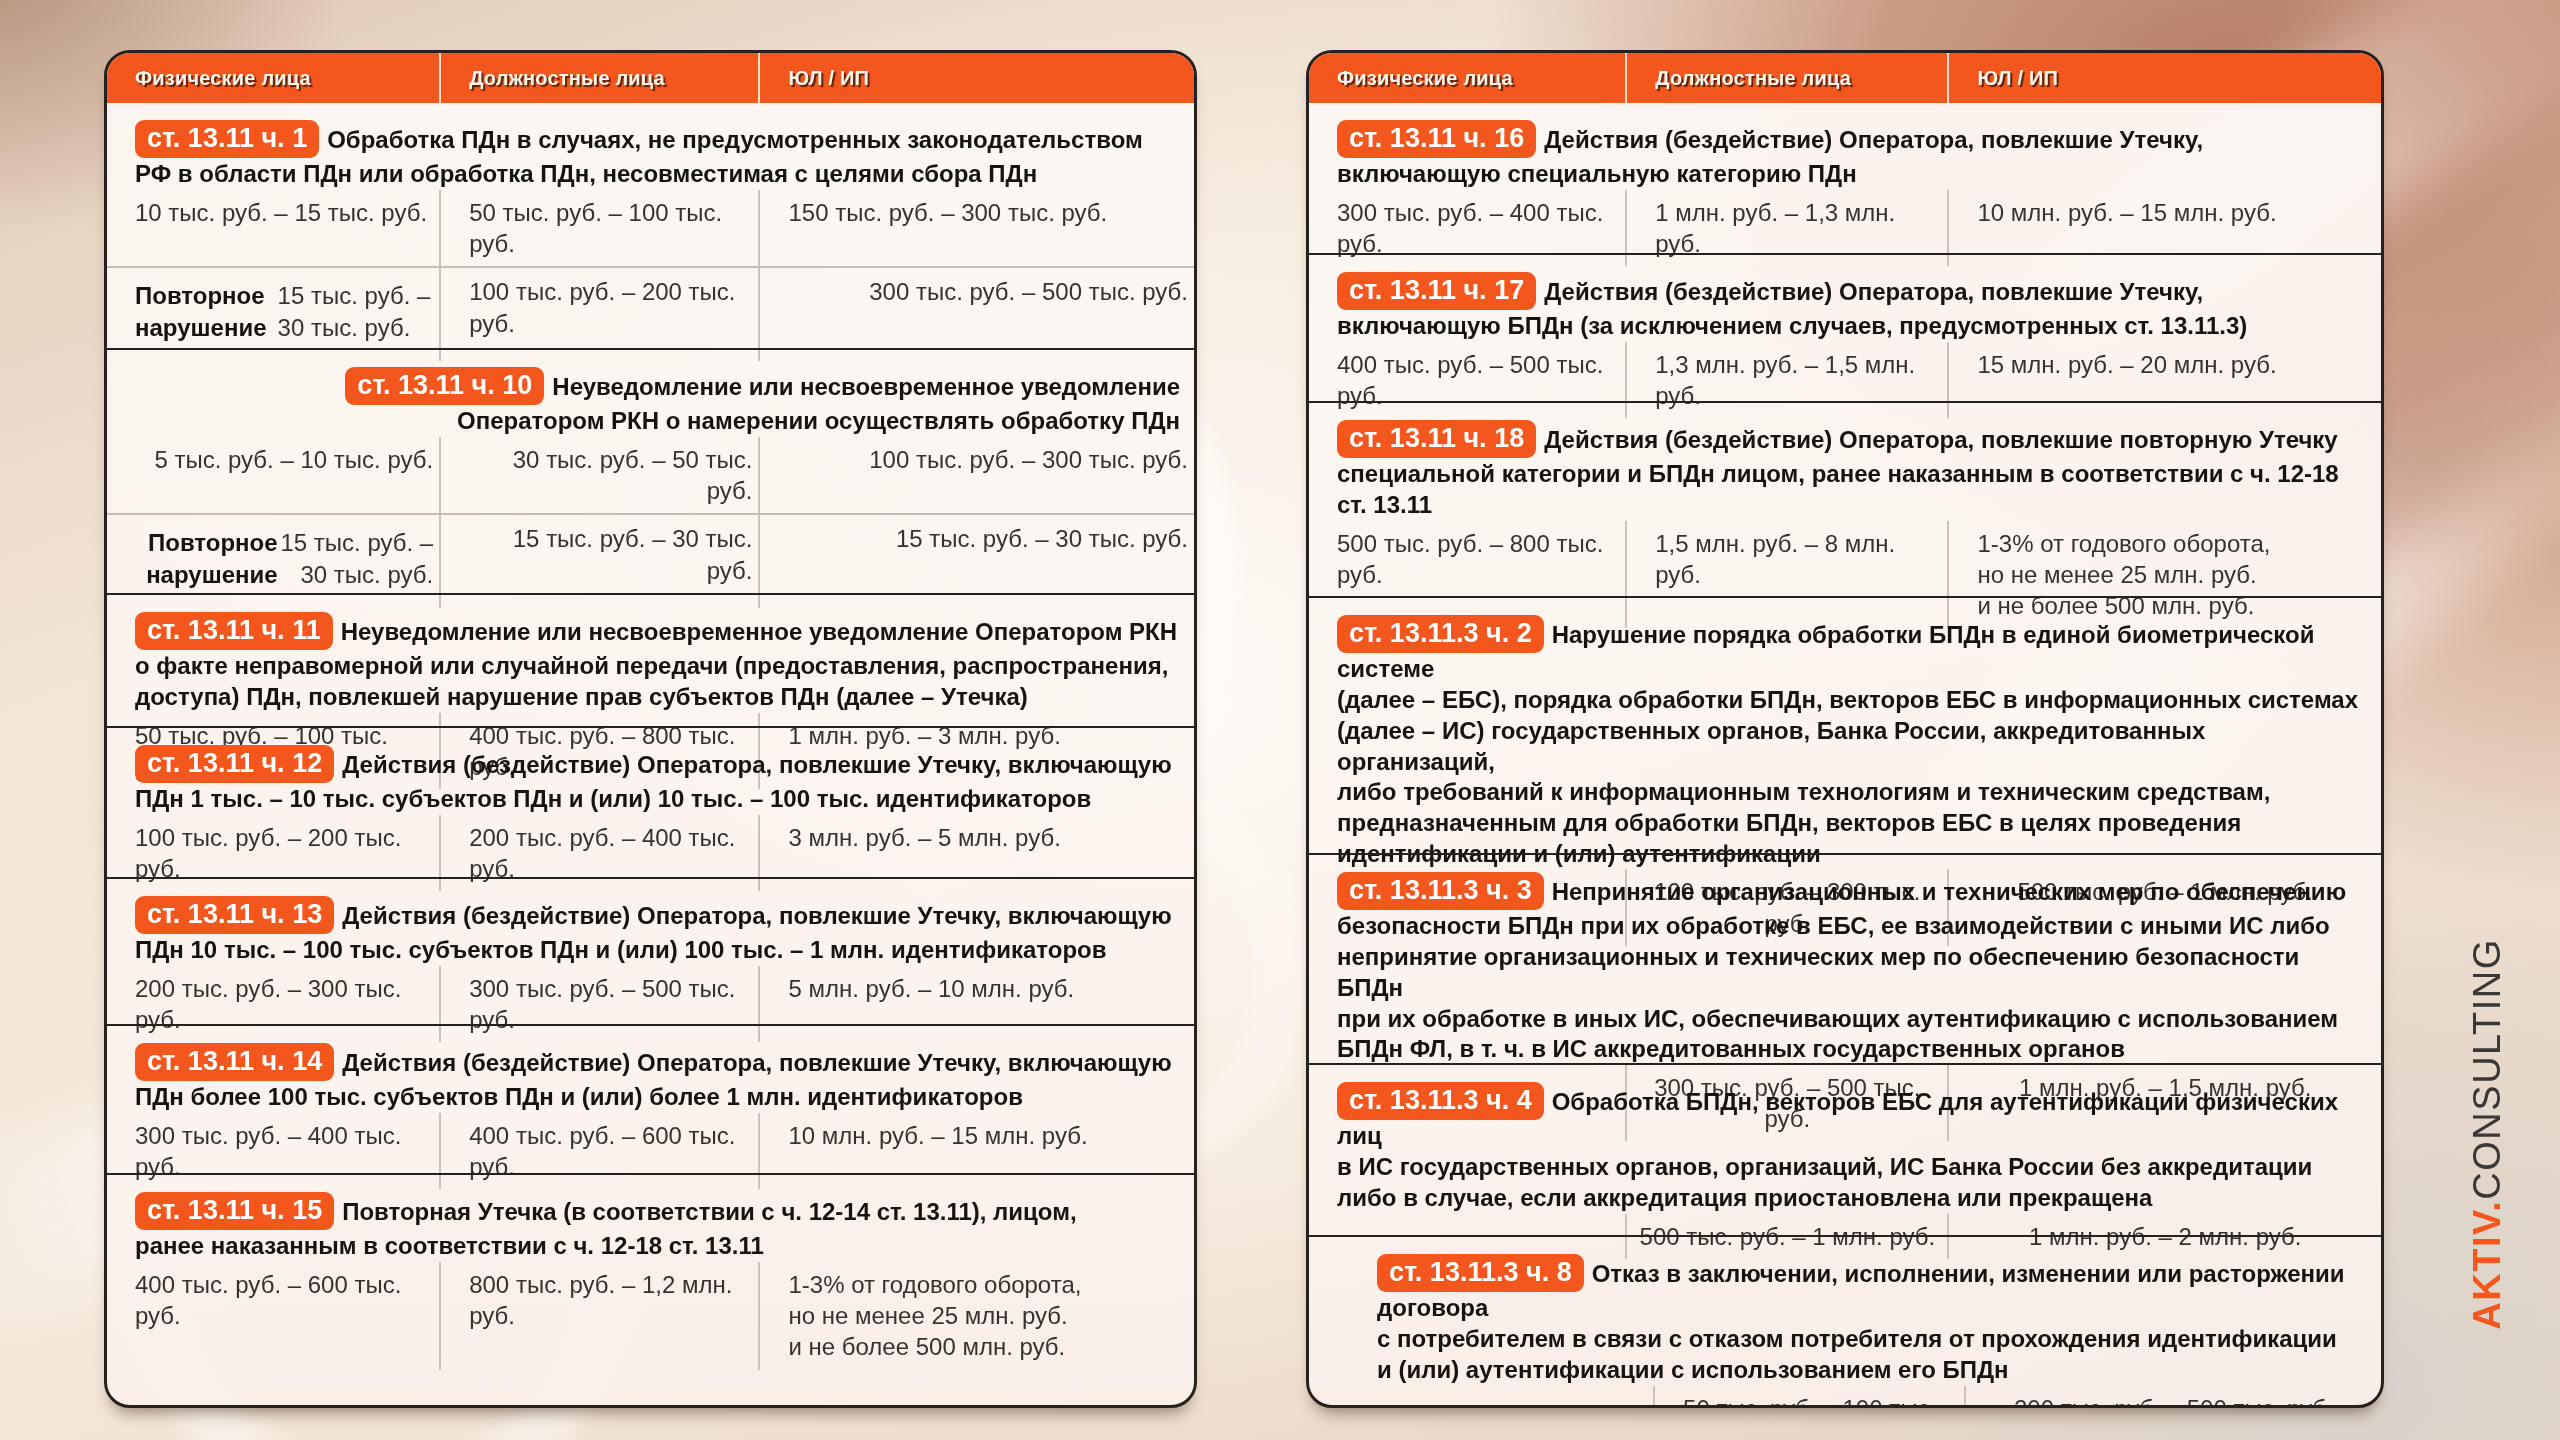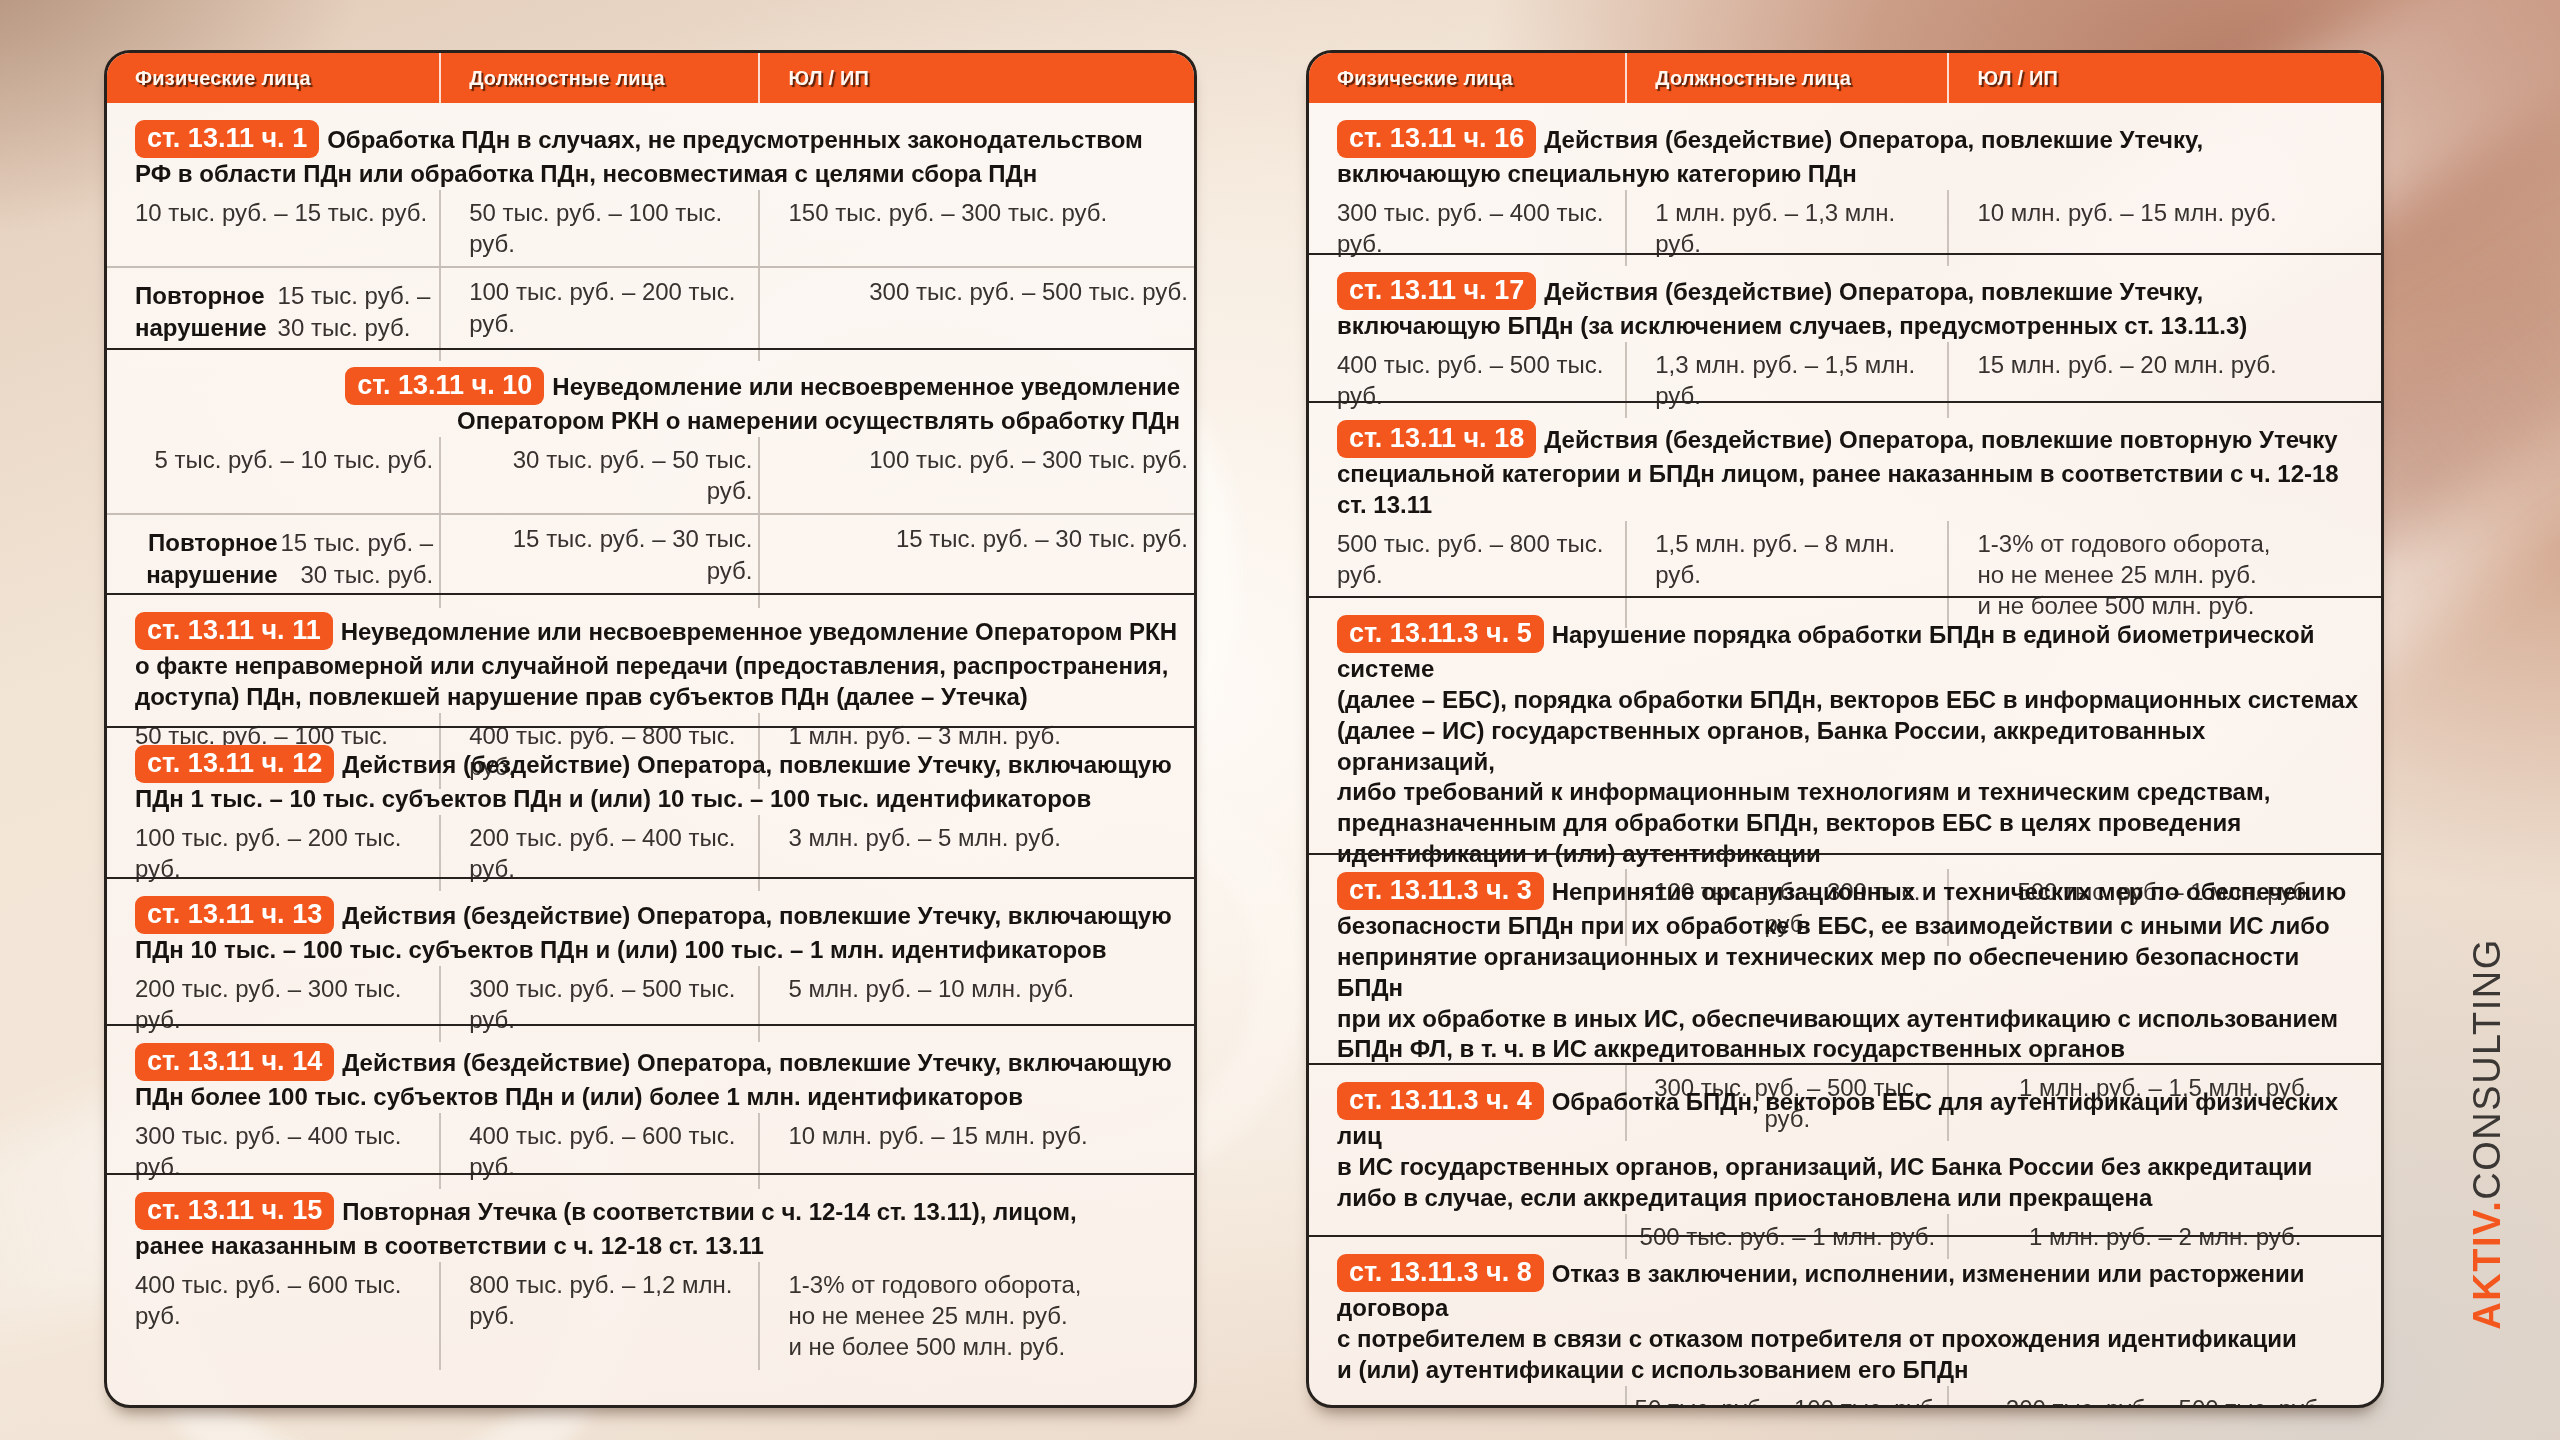--- a/index.html
+++ b/index.html
@@ -223,21 +223,21 @@
 специальной категории и БПДн лицом, ранее наказанным в соответствии с ч. 12-18 ст. 13.11</span></p>
       <div class="fines-row">
         <div class="cell c1">500 тыс. руб. – 800 тыс. руб.</div>
         <div class="cell c2">1,5 млн. руб. – 8 млн. руб.</div>
         <div class="cell c3">1-3% от годового оборота,
 но не менее 25 млн. руб.
 и не более 500 млн. руб.</div>
       </div>
     </div>
     <div class="section offset" style="height: 257px;">
-      <p class="title"><span class="badge">ст. 13.11.3 ч. 5</span><span>Нарушение порядка обработки БПДн в единой биометрической системе
+      <p class="title"><span class="badge">ст. 13.11.3 ч. 2</span><span>Нарушение порядка обработки БПДн в единой биометрической системе
 (далее – ЕБС), порядка обработки БПДн, векторов ЕБС в информационных системах
 (далее – ИС) государственных органов, Банка России, аккредитованных организаций,
 либо требований к информационным технологиям и техническим средствам,
 предназначенным для обработки БПДн, векторов ЕБС в целях проведения
 идентификации и (или) аутентификации</span></p>
       <div class="fines-row">
         <div class="cell c1"></div>
         <div class="cell c2">100 тыс. руб. – 300 тыс. руб.</div>
         <div class="cell c3">500 тыс. руб. – 1 млн. руб.</div>
       </div>
@@ -257,21 +257,21 @@
     <div class="section offset" style="height: 172px;">
       <p class="title"><span class="badge">ст. 13.11.3 ч. 4</span><span>Обработка БПДн, векторов ЕБС для аутентификации физических лиц
 в ИС государственных органов, организаций, ИС Банка России без аккредитации
 либо в случае, если аккредитация приостановлена или прекращена</span></p>
       <div class="fines-row">
         <div class="cell c1"></div>
         <div class="cell c2">500 тыс. руб. – 1 млн. руб.</div>
         <div class="cell c3">1 млн. руб. – 2 млн. руб.</div>
       </div>
     </div>
-    <div class="section offset" style="height: 176px;">
+    <div class="section offset" style="height: 176px; padding-left: 40px;">
       <p class="title"><span class="badge">ст. 13.11.3 ч. 8</span><span>Отказ в заключении, исполнении, изменении или расторжении договора
 с потребителем в связи с отказом потребителя от прохождения идентификации
 и (или) аутентификации с использованием его БПДн</span></p>
       <div class="fines-row">
         <div class="cell c1"></div>
         <div class="cell c2">50 тыс. руб. – 100 тыс. руб.</div>
         <div class="cell c3">200 тыс. руб. – 500 тыс. руб.</div>
       </div>
     </div>
   </div>

